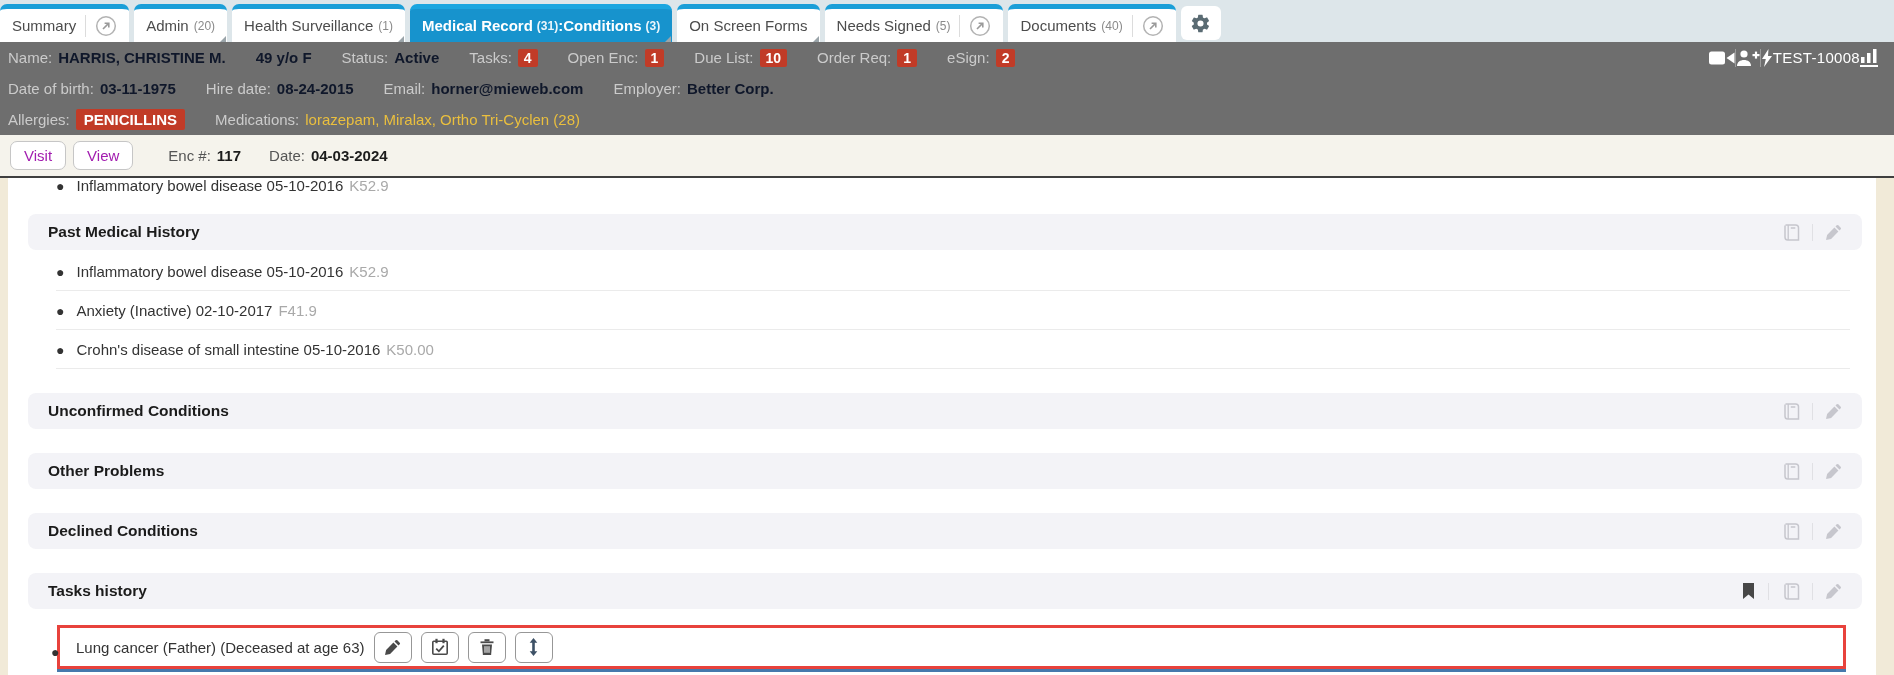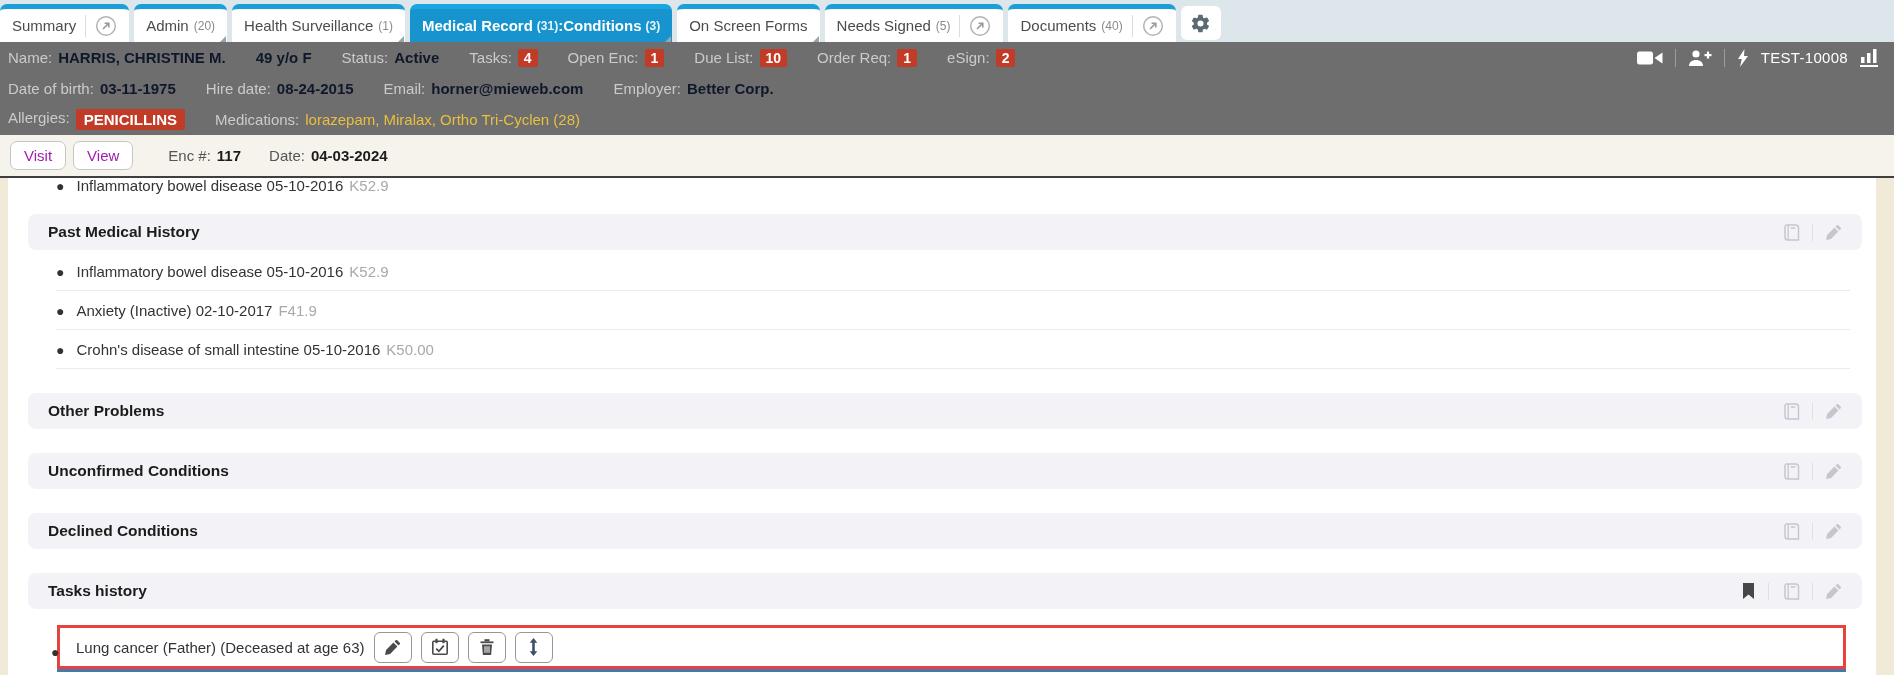--- a/index.html
+++ b/index.html
@@ -19,26 +19,26 @@
   .tab.has-menu::after { content:""; position:absolute; right:1px; bottom:0;
     border-left:6px solid transparent; border-bottom:6px solid #9aa4a9; }
   .tab-popout { margin-left:9px; padding-left:9px; border-left:1px solid #dcdcdc;
     display:flex; align-items:center; }
   .gear-btn { height:34px; width:40px; background:#fff; border-radius:6px; margin-bottom:2px;
     display:flex; align-items:center; justify-content:center; cursor:pointer; }
 
   
   .pt-header { background:#6e6e6e; color:#d2d2d2; font-size:15px; }
   .pt-row { height:31px; display:flex; align-items:center; padding:0 16px 0 8px; }
-  .pt-row .grp { display:flex; margin-right:30px; white-space:nowrap; }
+  .pt-row .grp { display:flex; align-items:center; margin-right:30px; white-space:nowrap; }
   .pt-row .lbl { color:#cbcbcb; margin-right:6px; }
   .pt-row .val { color:#0f172a; font-weight:bold; }
   .badge { background:#c13b27; color:#fff; font-weight:bold; padding:1px 6px;
     border-radius:2px; font-size:14px; min-width:16px; text-align:center; }
-  .hdr-right { margin-left:auto; display:flex; align-items:center; gap:12px; }
+  .hdr-right { margin-left:auto; display:flex; align-items:center; }
   .hdr-divider { width:1px; height:18px; background:#9c9c9c; }
   .pt-id { color:#fff; font-size:15px; letter-spacing:.3px; }
   .chart-ic { border-bottom:2px solid #fff; padding-bottom:2px; display:flex; }
   .alg-badge { background:#c13b27; color:#fff; font-weight:bold; padding:2px 8px;
     border-radius:2px; font-size:15px; }
   .med-link { color:#eabf3e; cursor:pointer; }
   .med-sep { color:#eabf3e; margin-right:4px; }
 
   
   .enc-bar { height:43px; background:#f5f3ec; display:flex; align-items:center;
@@ -283,38 +283,38 @@
         <span class="code">F41.9</span>
       </div>
       <div class="item">
         <span class="bullet">●</span>
         <span>Crohn's disease of small intestine 05-10-2016</span>
         <span class="code">K50.00</span>
       </div>
     </div>
 
     <div class="sec-bar spaced">
+      <span class="sec-title">Unconfirmed Conditions</span>
+      <span class="sec-icons">
+        <span class="sec-ic">
+          <svg width="19" height="17" viewBox="0 0 19 17">
+              <path d="M4.5 1h10.2A2.8 2.8 0 0117.5 3.8V16H6.8A2.8 2.8 0 014 13.2V1.5" fill="none" stroke="#c6c6cd" stroke-width="1.5"></path>
+              <path d="M7.2 1v15M9.8 4h4.5" stroke="#c6c6cd" stroke-width="1.3"></path>
+            </svg>
+        </span>
+        <span class="sec-ic">
+          <svg width="17" height="17" viewBox="0 0 17 17" fill="#c6c6cd">
+              <path d="M13.3 1.3l2.4 2.4a1.1 1.1 0 010 1.6l-1.2 1.2-4-4 1.2-1.2a1.1 1.1 0 011.6 0zM9.4 3.6l4 4-7.3 7.3L1 16l1.1-5.1z"></path>
+            </svg>
+        </span>
+      </span>
+    </div>
+
+    <div class="sec-bar spaced">
       <span class="sec-title">Other Problems</span>
-      <span class="sec-icons">
-        <span class="sec-ic">
-          <svg width="19" height="17" viewBox="0 0 19 17">
-              <path d="M4.5 1h10.2A2.8 2.8 0 0117.5 3.8V16H6.8A2.8 2.8 0 014 13.2V1.5" fill="none" stroke="#c6c6cd" stroke-width="1.5"></path>
-              <path d="M7.2 1v15M9.8 4h4.5" stroke="#c6c6cd" stroke-width="1.3"></path>
-            </svg>
-        </span>
-        <span class="sec-ic">
-          <svg width="17" height="17" viewBox="0 0 17 17" fill="#c6c6cd">
-              <path d="M13.3 1.3l2.4 2.4a1.1 1.1 0 010 1.6l-1.2 1.2-4-4 1.2-1.2a1.1 1.1 0 011.6 0zM9.4 3.6l4 4-7.3 7.3L1 16l1.1-5.1z"></path>
-            </svg>
-        </span>
-      </span>
-    </div>
-
-    <div class="sec-bar spaced">
-      <span class="sec-title">Unconfirmed Conditions</span>
       <span class="sec-icons">
         <span class="sec-ic">
           <svg width="19" height="17" viewBox="0 0 19 17">
               <path d="M4.5 1h10.2A2.8 2.8 0 0117.5 3.8V16H6.8A2.8 2.8 0 014 13.2V1.5" fill="none" stroke="#c6c6cd" stroke-width="1.5"></path>
               <path d="M7.2 1v15M9.8 4h4.5" stroke="#c6c6cd" stroke-width="1.3"></path>
             </svg>
         </span>
         <span class="sec-ic">
           <svg width="17" height="17" viewBox="0 0 17 17" fill="#c6c6cd">
               <path d="M13.3 1.3l2.4 2.4a1.1 1.1 0 010 1.6l-1.2 1.2-4-4 1.2-1.2a1.1 1.1 0 011.6 0zM9.4 3.6l4 4-7.3 7.3L1 16l1.1-5.1z"></path>

